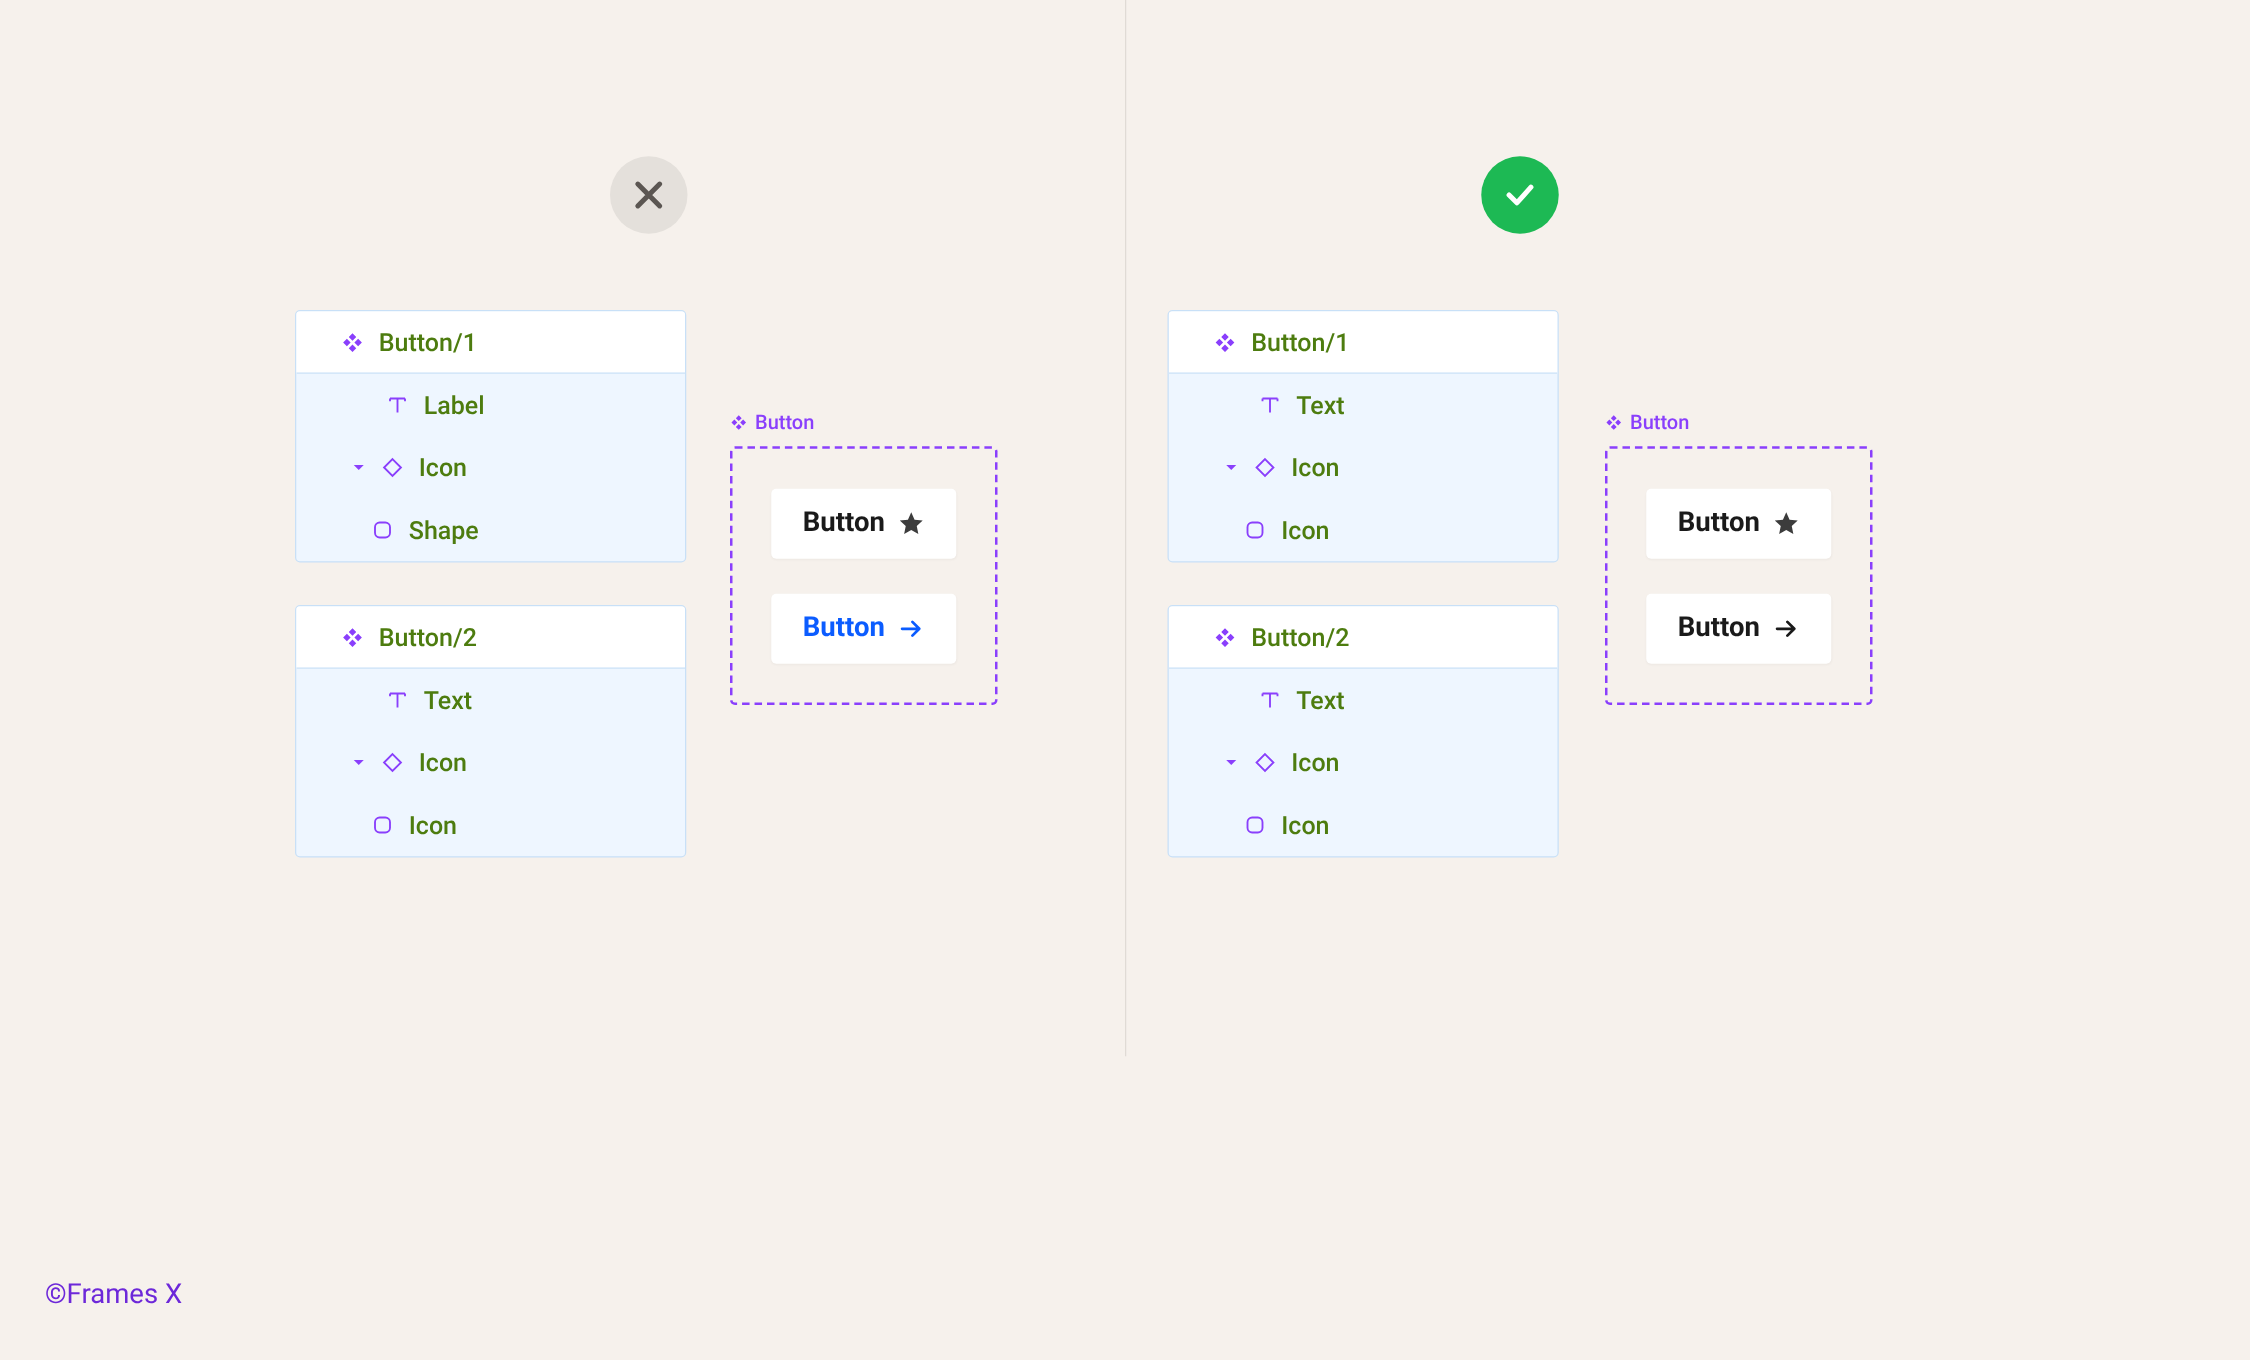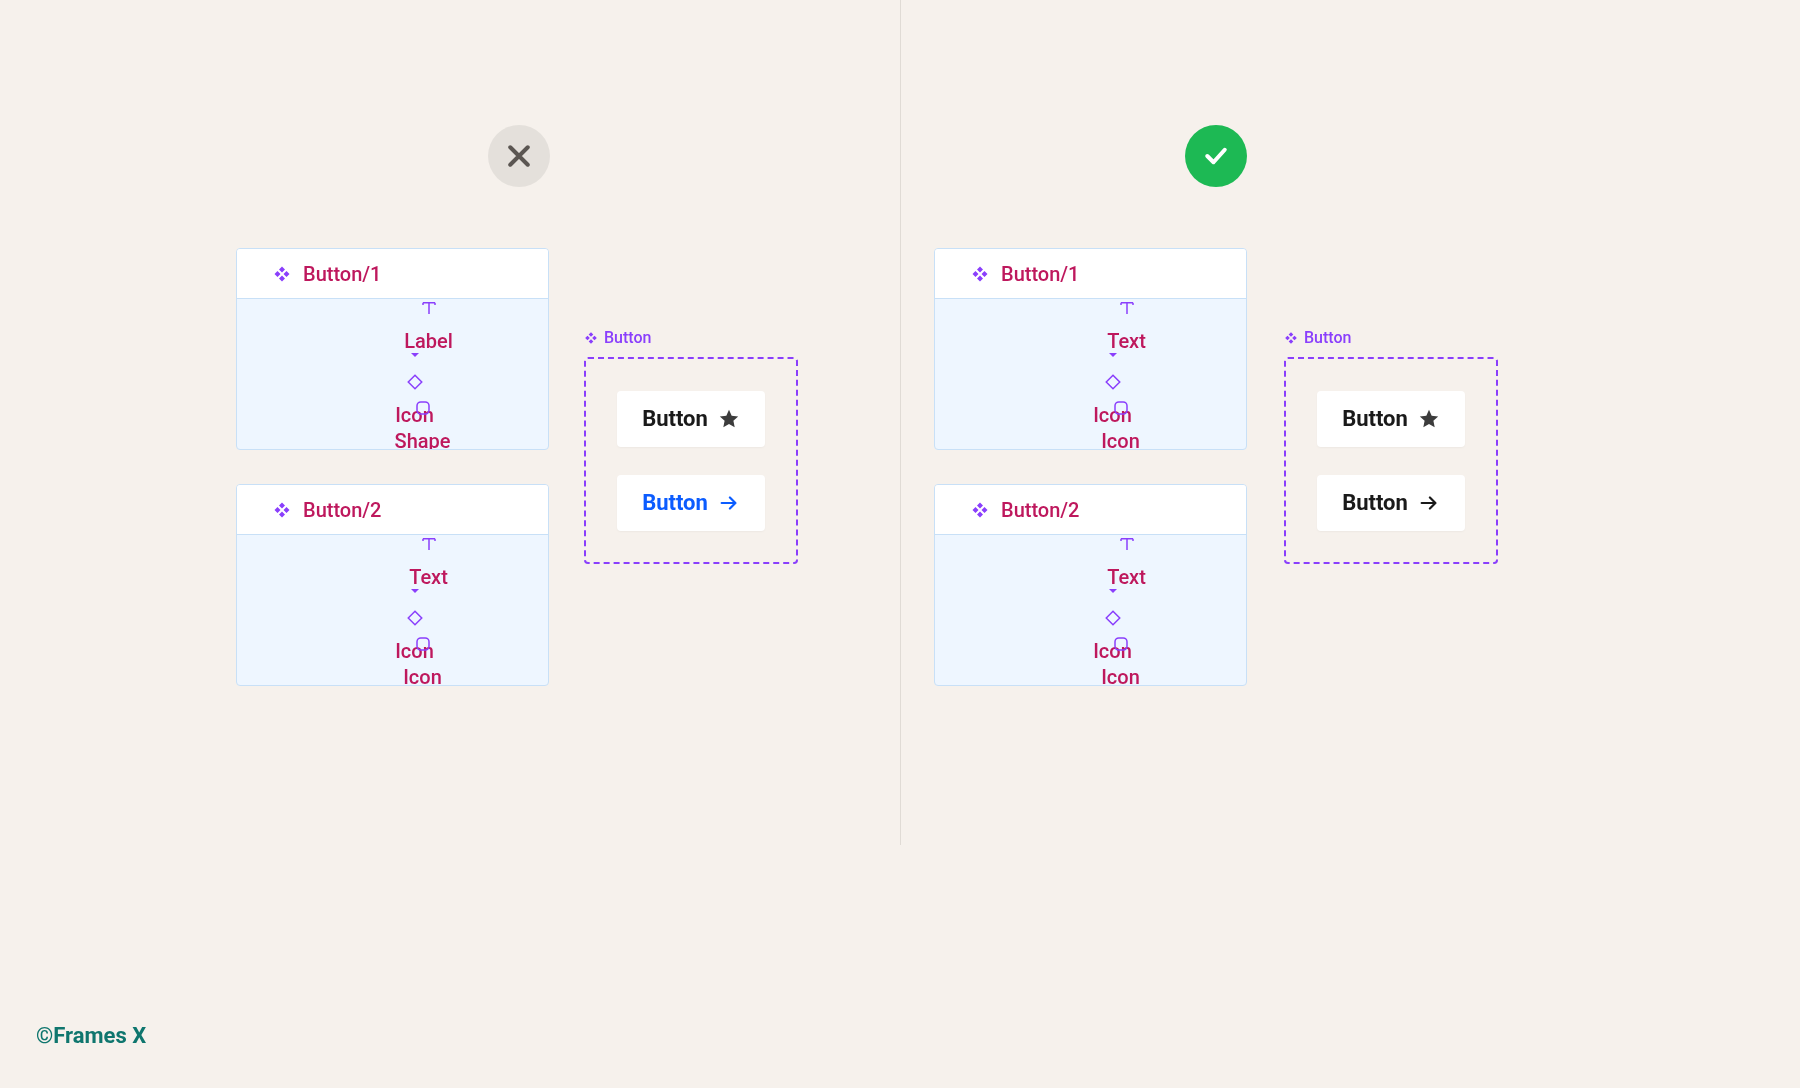--- a/index.html
+++ b/index.html
@@ -65,28 +65,27 @@
     align-items: center;
     padding-left: 36px;
     gap: 12px;
     border-bottom: 1px solid #c8e0f7;
   }
   .panel .row {
     height: 50px;
     display: flex;
     align-items: center;
     gap: 12px;
-    flex-direction: column;
   }
   .row.depth1 { padding-left: 72px; }
   .row.depth1.caret { padding-left: 44px; }
   .row.depth2 { padding-left: 60px; }
 
   .layer-label {
-    color: #be185d;
+    color: #4d7c0f;
     font-size: 20px;
     font-weight: 500;
   }
 
   .component-glyph { width: 18px; height: 18px; flex-shrink: 0; }
   .component-glyph path { fill: #8a3ffc; }
 
   .text-glyph { width: 18px; height: 18px; flex-shrink: 0; stroke: #8a3ffc; stroke-width: 2; fill: none; }
   .diamond-glyph { width: 18px; height: 18px; flex-shrink: 0; stroke: #8a3ffc; stroke-width: 2; fill: none; }
   .rrect-glyph { width: 18px; height: 18px; flex-shrink: 0; stroke: #8a3ffc; stroke-width: 2; fill: none; }
@@ -136,23 +135,23 @@
   .pill-text.blue { color: #0b5cff; }
   .pill-icon { width: 22px; height: 22px; }
   .pill-icon.star path { fill: #3c3c3c; }
   .pill-icon.arrow-blue path { stroke: #0b5cff; stroke-width: 2.4; fill: none; }
   .pill-icon.arrow-black path { stroke: #1a1a1a; stroke-width: 2.4; fill: none; }
 
   .footer {
     position: absolute;
     left: 36px;
     bottom: 40px;
-    color: #0f766e;
+    color: #6d28d9;
     font-size: 22px;
-    font-weight: 700;
+    font-weight: 400;
   }
 </style>
 </head>
 <body>
 
 <div class="canvas">
 
   <div class="status-badge bad" title="incorrect">
     <svg viewBox="0 0 24 24">
         <path d="M5 5 L19 19 M19 5 L5 19" stroke-width="3.2" stroke-linecap="round" fill="none"></path>

